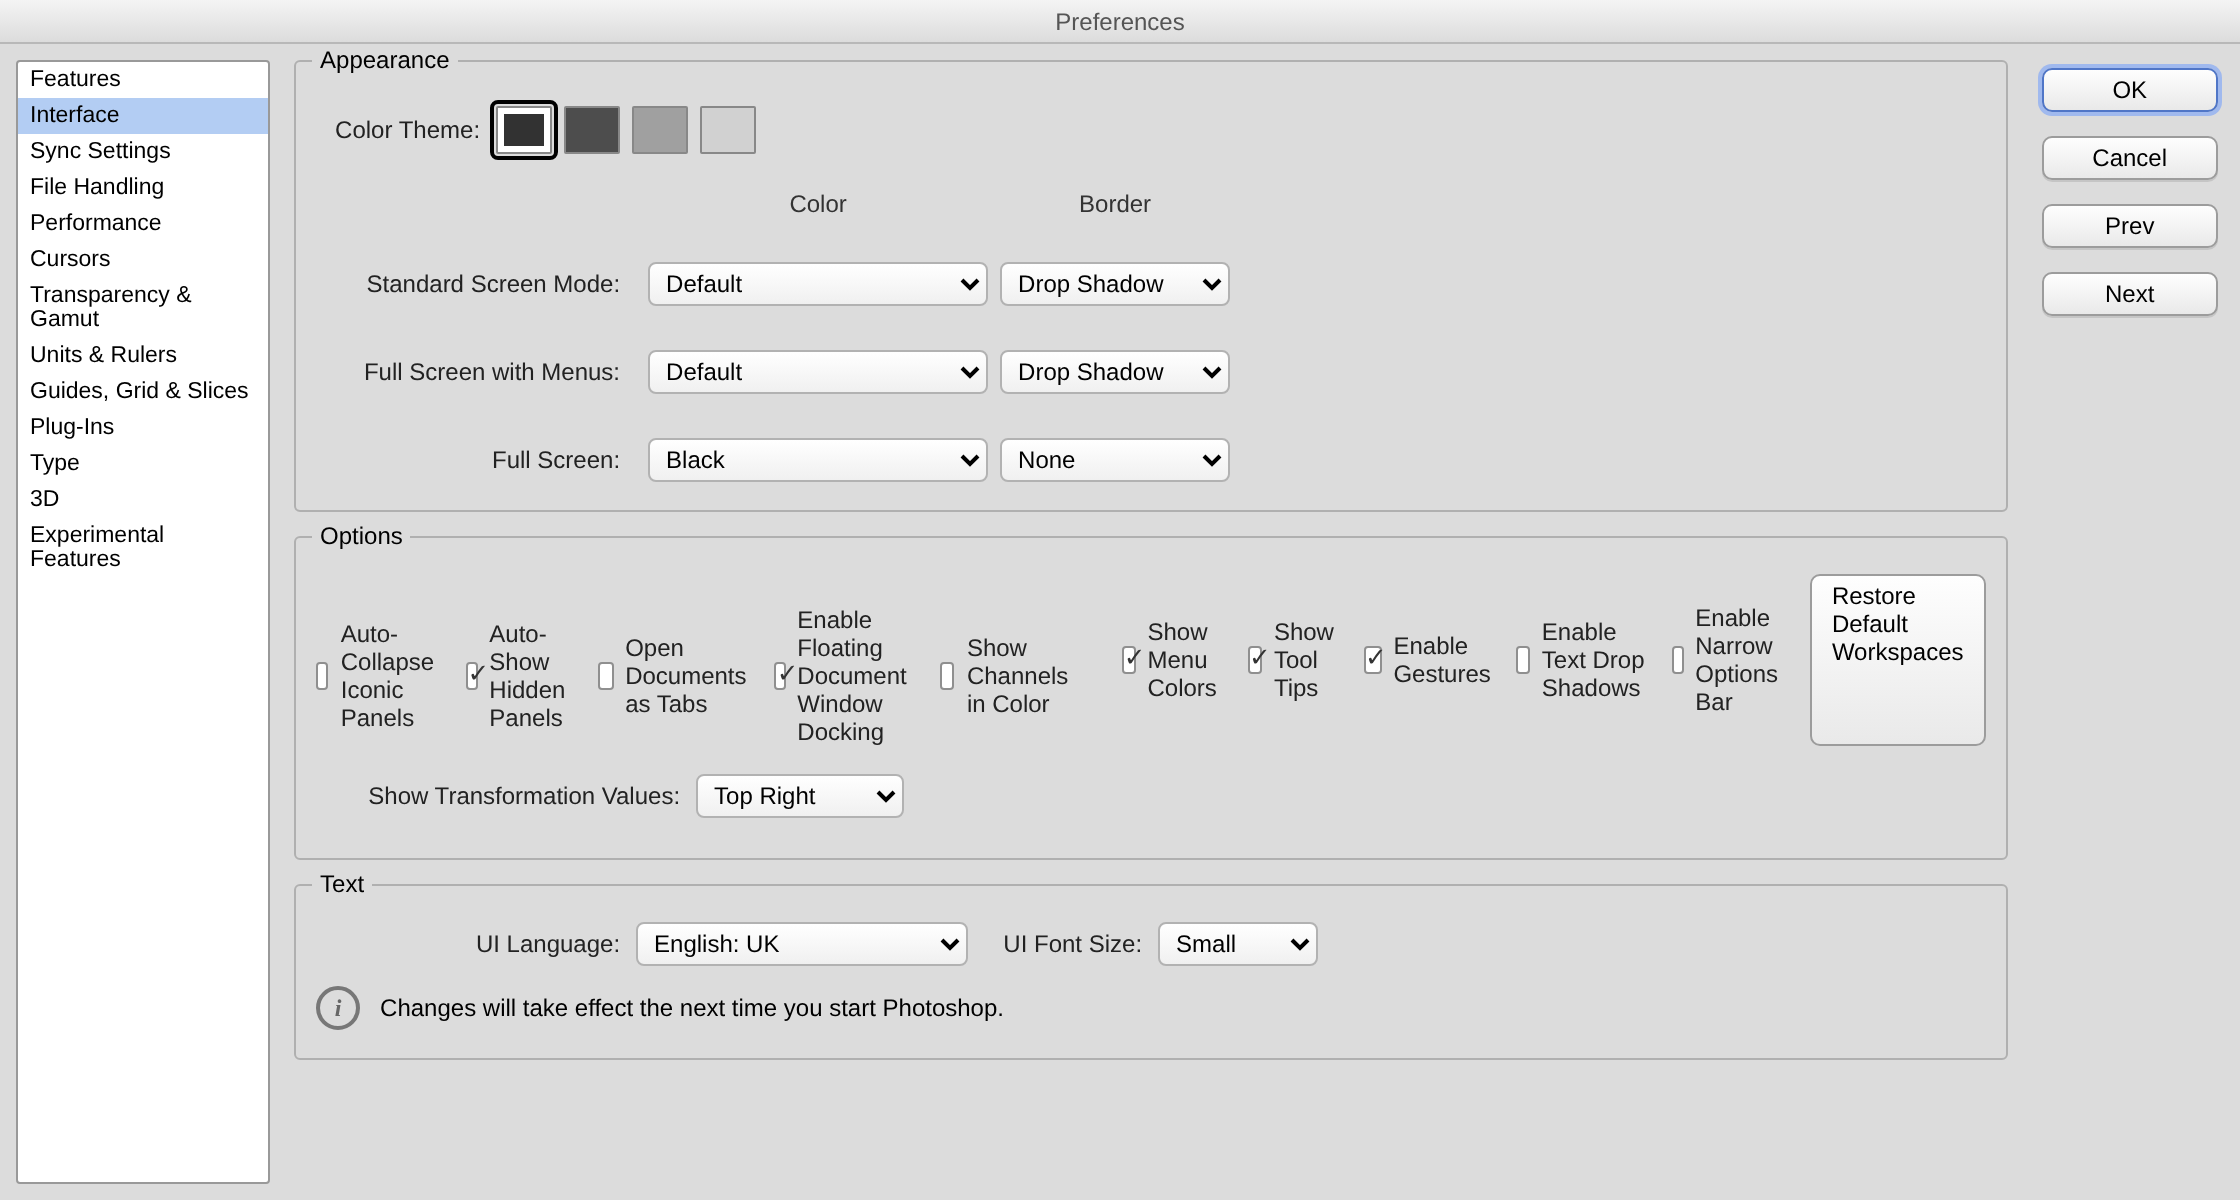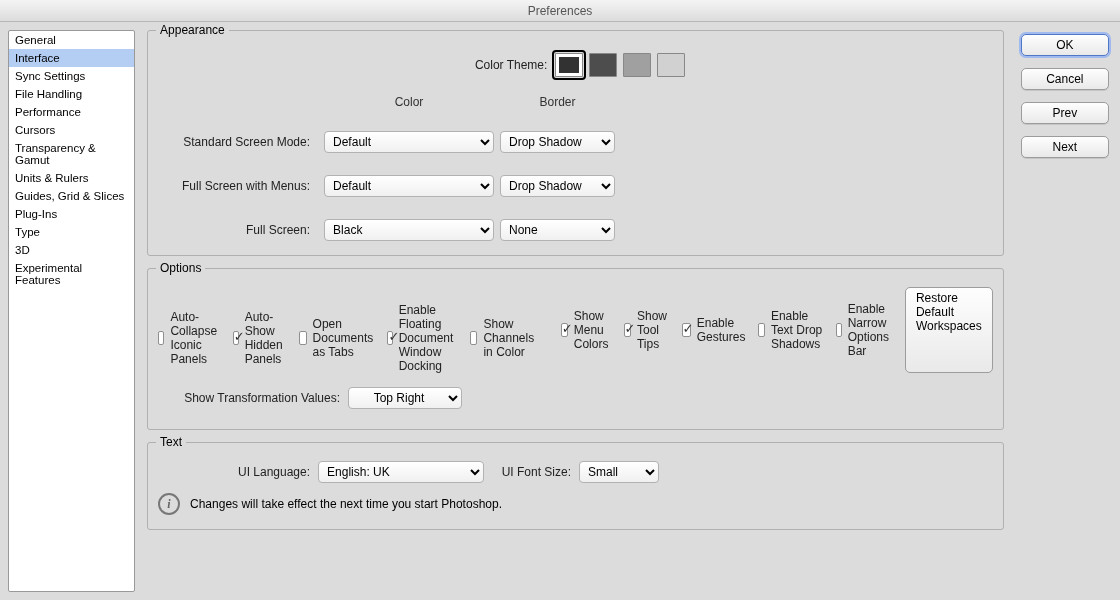--- a/index.html
+++ b/index.html
@@ -33,41 +33,41 @@
 .restore-btn { display: inline-block; padding: 3px 10px; border: 1px solid #9c9c9c; border-radius: 5px; background: linear-gradient(#fefefe,#e9e9e9); font-size: 12px; }
 </style>
 </head>
 <body>
 
 <div class="titlebar">Preferences</div>
 
 <div class="container">
 
   <div class="sidebar">
-    <div class="sidebar-item">General</div>
+    <div class="sidebar-item">Features</div>
     <div class="sidebar-item selected">Interface</div>
     <div class="sidebar-item">Sync Settings</div>
     <div class="sidebar-item">File Handling</div>
     <div class="sidebar-item">Performance</div>
     <div class="sidebar-item">Cursors</div>
     <div class="sidebar-item">Transparency &amp; Gamut</div>
     <div class="sidebar-item">Units &amp; Rulers</div>
     <div class="sidebar-item">Guides, Grid &amp; Slices</div>
     <div class="sidebar-item">Plug-Ins</div>
     <div class="sidebar-item">Type</div>
     <div class="sidebar-item">3D</div>
     <div class="sidebar-item">Experimental Features</div>
   </div>
 
   <div class="main">
 
     <div class="fieldset">
       <div class="fieldset-legend">Appearance</div>
 
-      <div class="row" style="margin-top:12px; margin-bottom:18px;justify-content:center;">
+      <div class="row" style="margin-top:12px; margin-bottom:18px;">
         <div class="label-right" style="width:90px;">Color Theme:</div>
         <div class="swatch-row">
           <div class="swatch selected" style="background:#323232"></div>
           <div class="swatch" style="background:#4d4d4d"></div>
           <div class="swatch" style="background:#a0a0a0"></div>
           <div class="swatch" style="background:#d1d1d1"></div>
         </div>
       </div>
 
       <div class="screens-grid">
@@ -135,21 +135,21 @@
           <label class="chk-row">
               <span class="chk"></span>
               <span>Enable Narrow Options Bar</span>
             </label>
           <div class="restore-btn">Restore Default Workspaces</div>
         </div>
       </div>
 
       <div class="row" style="margin-top:14px;">
         <div class="label-right" style="width:190px;">Show Transformation Values:</div>
-        <select style="width:114px;text-align:center;"><option>Top Right</option></select>
+        <select style="width:104px;"><option>Top Right</option></select>
       </div>
     </div>
 
     <div class="fieldset">
       <div class="fieldset-legend">Text</div>
 
       <div class="row" style="margin-top:8px;">
         <div class="label-right" style="width:160px;">UI Language:</div>
         <select style="width:166px;"><option>English: UK</option></select>
         <div class="label-right" style="width:95px;">UI Font Size:</div>

